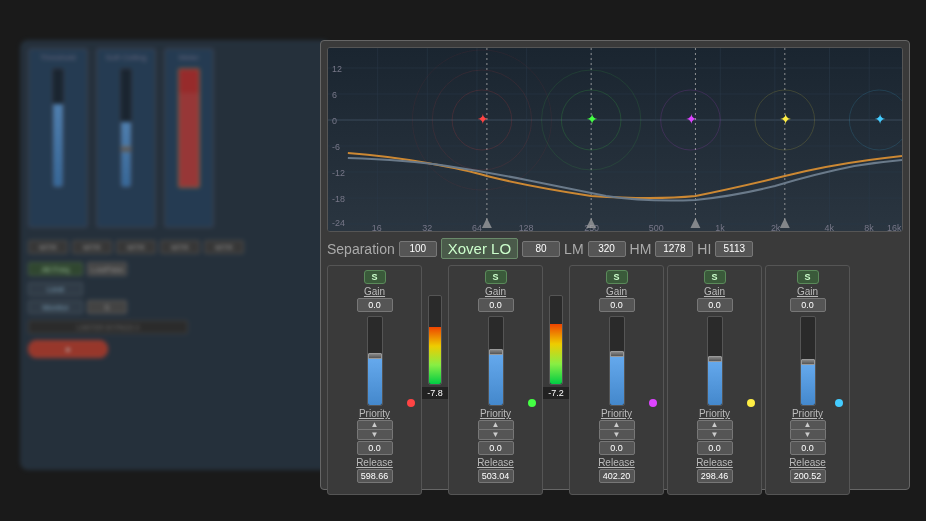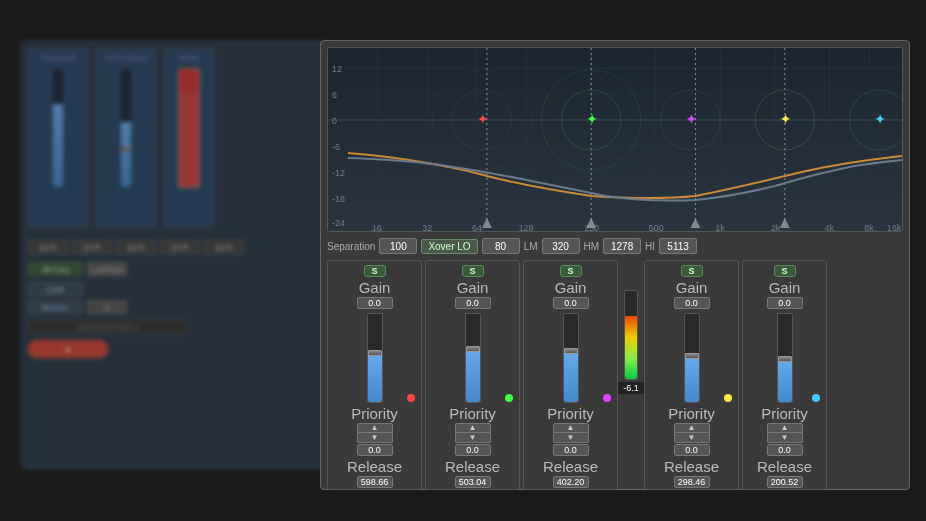--- a/index.html
+++ b/index.html
@@ -55,40 +55,40 @@
       display: flex;
       align-items: center;
       gap: 4px;
       margin-bottom: 6px;
       font-size: 10px;
       color: #ccc;
     }
 
     .ctrl-label {
       color: #aaa;
-      font-size: 10px;
+      font-size: 14px;
     }
 
     .ctrl-input {
       background: #555;
       border: 1px solid #777;
       color: #fff;
       font-size: 10px;
       width: 38px;
       height: 16px;
       text-align: center;
       border-radius: 2px;
       padding: 1px 2px;
     }
 
     .ctrl-tab {
       background: #4a5a4a;
       border: 1px solid #6a8a6a;
       color: #cfc;
-      font-size: 10px;
+      font-size: 15px;
       padding: 1px 6px;
       border-radius: 2px;
       cursor: pointer;
     }
 
     
     .bands-container {
       display: flex;
       gap: 3px;
       height: 230px;
@@ -119,23 +119,24 @@
       font-weight: bold;
       cursor: pointer;
       display: flex;
       align-items: center;
       justify-content: center;
       margin-bottom: 2px;
       color: #fff;
     }
 
     .band-label {
-      font-size: 15px;
+      font-size: 10px;
       color: #bbb;
       margin-bottom: 1px;
+      text-decoration: underline;
     }
 
     .value-input {
       background: #555;
       border: 1px solid #777;
       color: #fff;
       font-size: 9px;
       width: 36px;
       height: 14px;
       text-align: center;
@@ -430,20 +431,27 @@
       <div class="spin-container">
         <button class="spin-btn">▲</button>
         <button class="spin-btn">▼</button>
       </div>
       <input class="value-input" type="text" value="0.0" style="">
       <span class="band-label">Release</span>
       <input class="value-input" type="text" value="598.66" style="">
       <div class="band-dot" style="background:#ff4444;top:60%;"></div>
     </div>
 
+    <div class="output-meter">
+      <div style="height:30px;"></div>
+      <div class="meter-bar">
+        <div class="meter-fill" style="height:65%;"></div>
+      </div>
+      <div class="meter-val">-7.8</div>
+    </div>
 
     <div class="band-col">
       <button class="solo-btn" style="background:#3a5a3a;border-color:#5a8a5a;color:#cfc;">S</button>
       <span class="band-label">Gain</span>
       <input class="value-input" type="text" value="0.0" style="">
       <div class="row-flex" style="justify-content:center;">
         <div class="fader-container">
           <div class="fader-fill" style="height:60%;"></div>
           <div class="fader-handle" style="bottom:57%;"></div>
         </div>
@@ -452,20 +460,27 @@
       <div class="spin-container">
         <button class="spin-btn">▲</button>
         <button class="spin-btn">▼</button>
       </div>
       <input class="value-input" type="text" value="0.0" style="">
       <span class="band-label">Release</span>
       <input class="value-input" type="text" value="503.04" style="">
       <div class="band-dot" style="background:#44ff44;top:60%;"></div>
     </div>
 
+    <div class="output-meter">
+      <div style="height:30px;"></div>
+      <div class="meter-bar">
+        <div class="meter-fill" style="height:68%;"></div>
+      </div>
+      <div class="meter-val">-7.2</div>
+    </div>
 
     <div class="band-col">
       <button class="solo-btn" style="background:#3a5a3a;border-color:#5a8a5a;color:#cfc;">S</button>
       <span class="band-label">Gain</span>
       <input class="value-input" type="text" value="0.0" style="">
       <div class="row-flex" style="justify-content:center;">
         <div class="fader-container">
           <div class="fader-fill" style="height:58%;"></div>
           <div class="fader-handle" style="bottom:55%;"></div>
         </div>
@@ -474,27 +489,20 @@
       <div class="spin-container">
         <button class="spin-btn">▲</button>
         <button class="spin-btn">▼</button>
       </div>
       <input class="value-input" type="text" value="0.0" style="">
       <span class="band-label">Release</span>
       <input class="value-input" type="text" value="402.20" style="">
       <div class="band-dot" style="background:#dd44ff;top:60%;"></div>
     </div>
 
-    <div class="output-meter">
-      <div style="height:30px;"></div>
-      <div class="meter-bar">
-        <div class="meter-fill" style="height:72%;"></div>
-      </div>
-      <div class="meter-val">-6.1</div>
-    </div>
 
     <div class="band-col">
       <button class="solo-btn" style="background:#3a5a3a;border-color:#5a8a5a;color:#cfc;">S</button>
       <span class="band-label">Gain</span>
       <input class="value-input" type="text" value="0.0" style="">
       <div class="row-flex" style="justify-content:center;">
         <div class="fader-container">
           <div class="fader-fill" style="height:52%;"></div>
           <div class="fader-handle" style="bottom:49%;"></div>
         </div>

